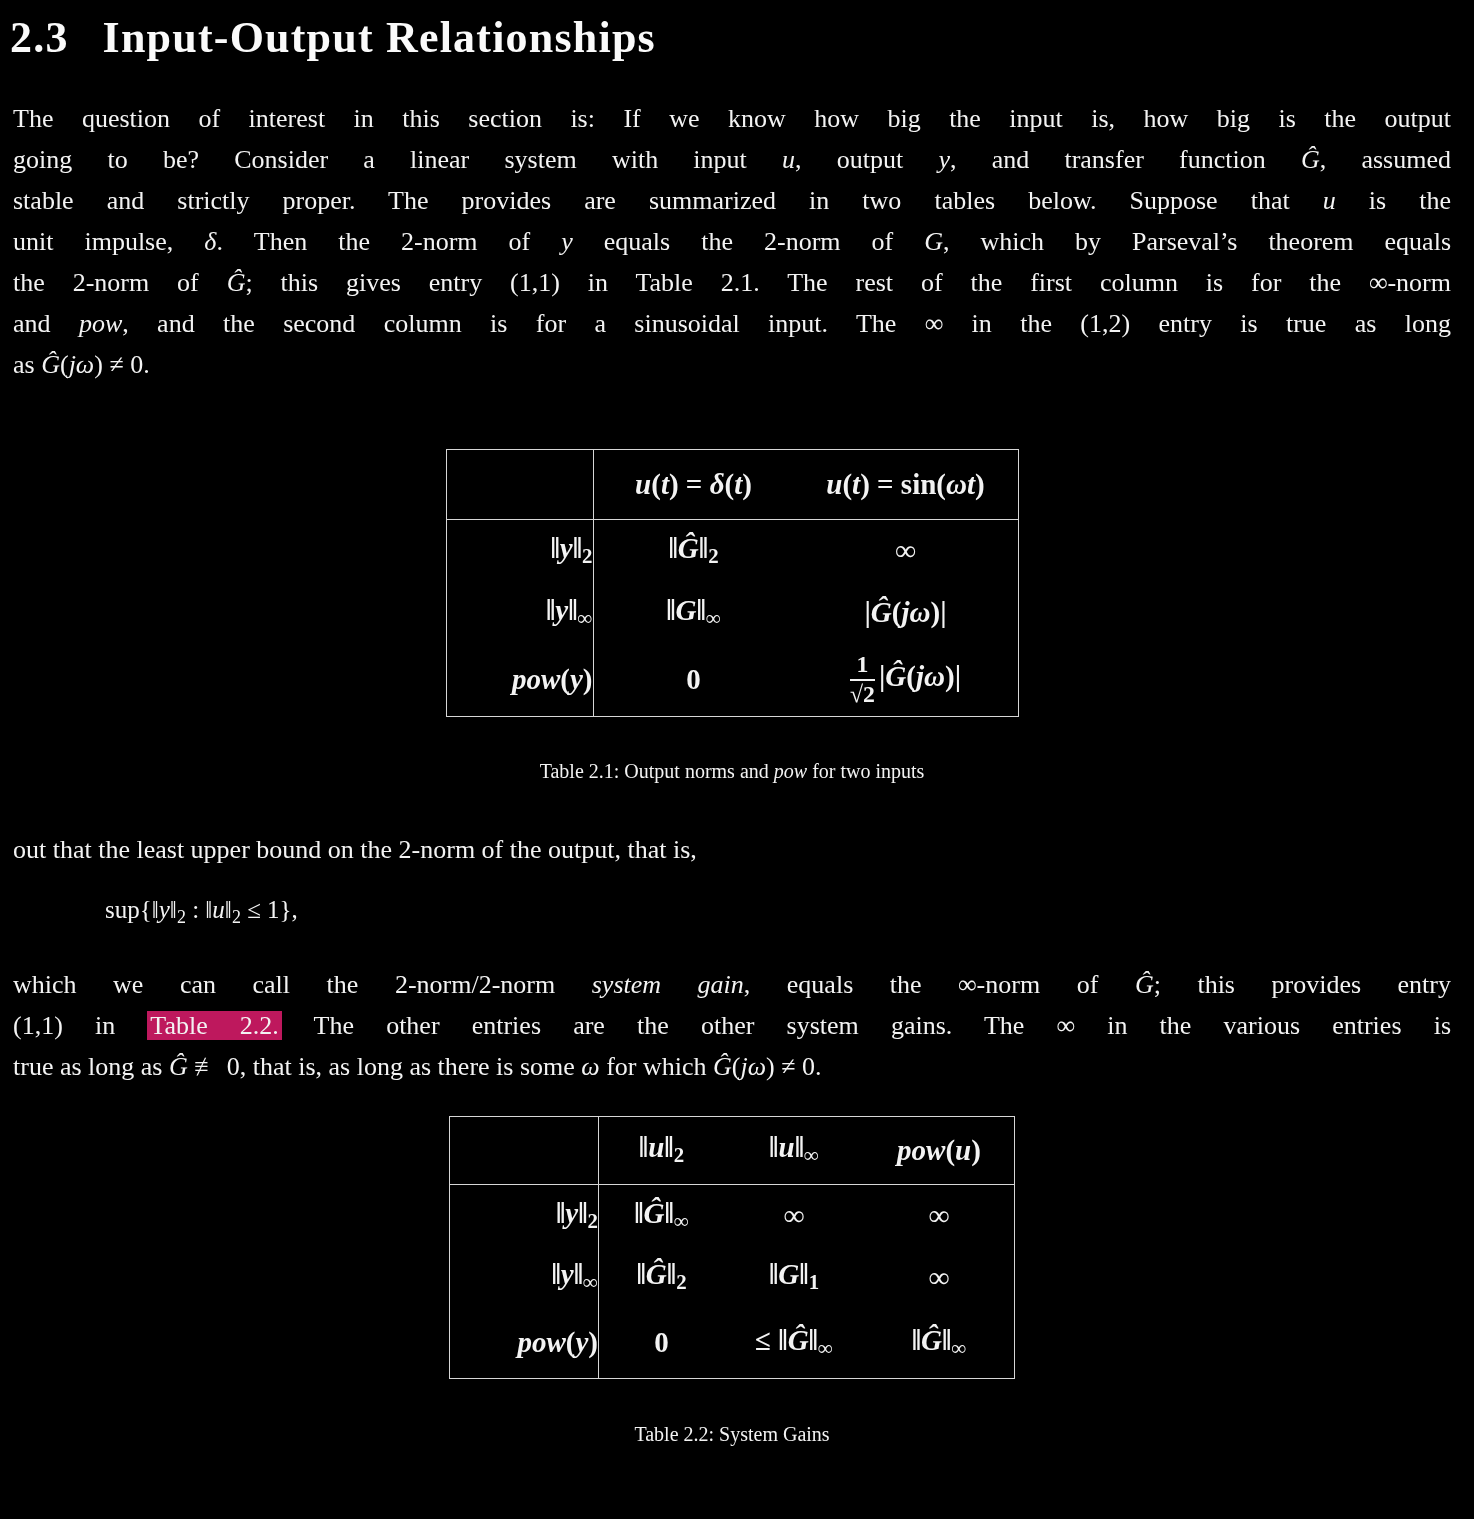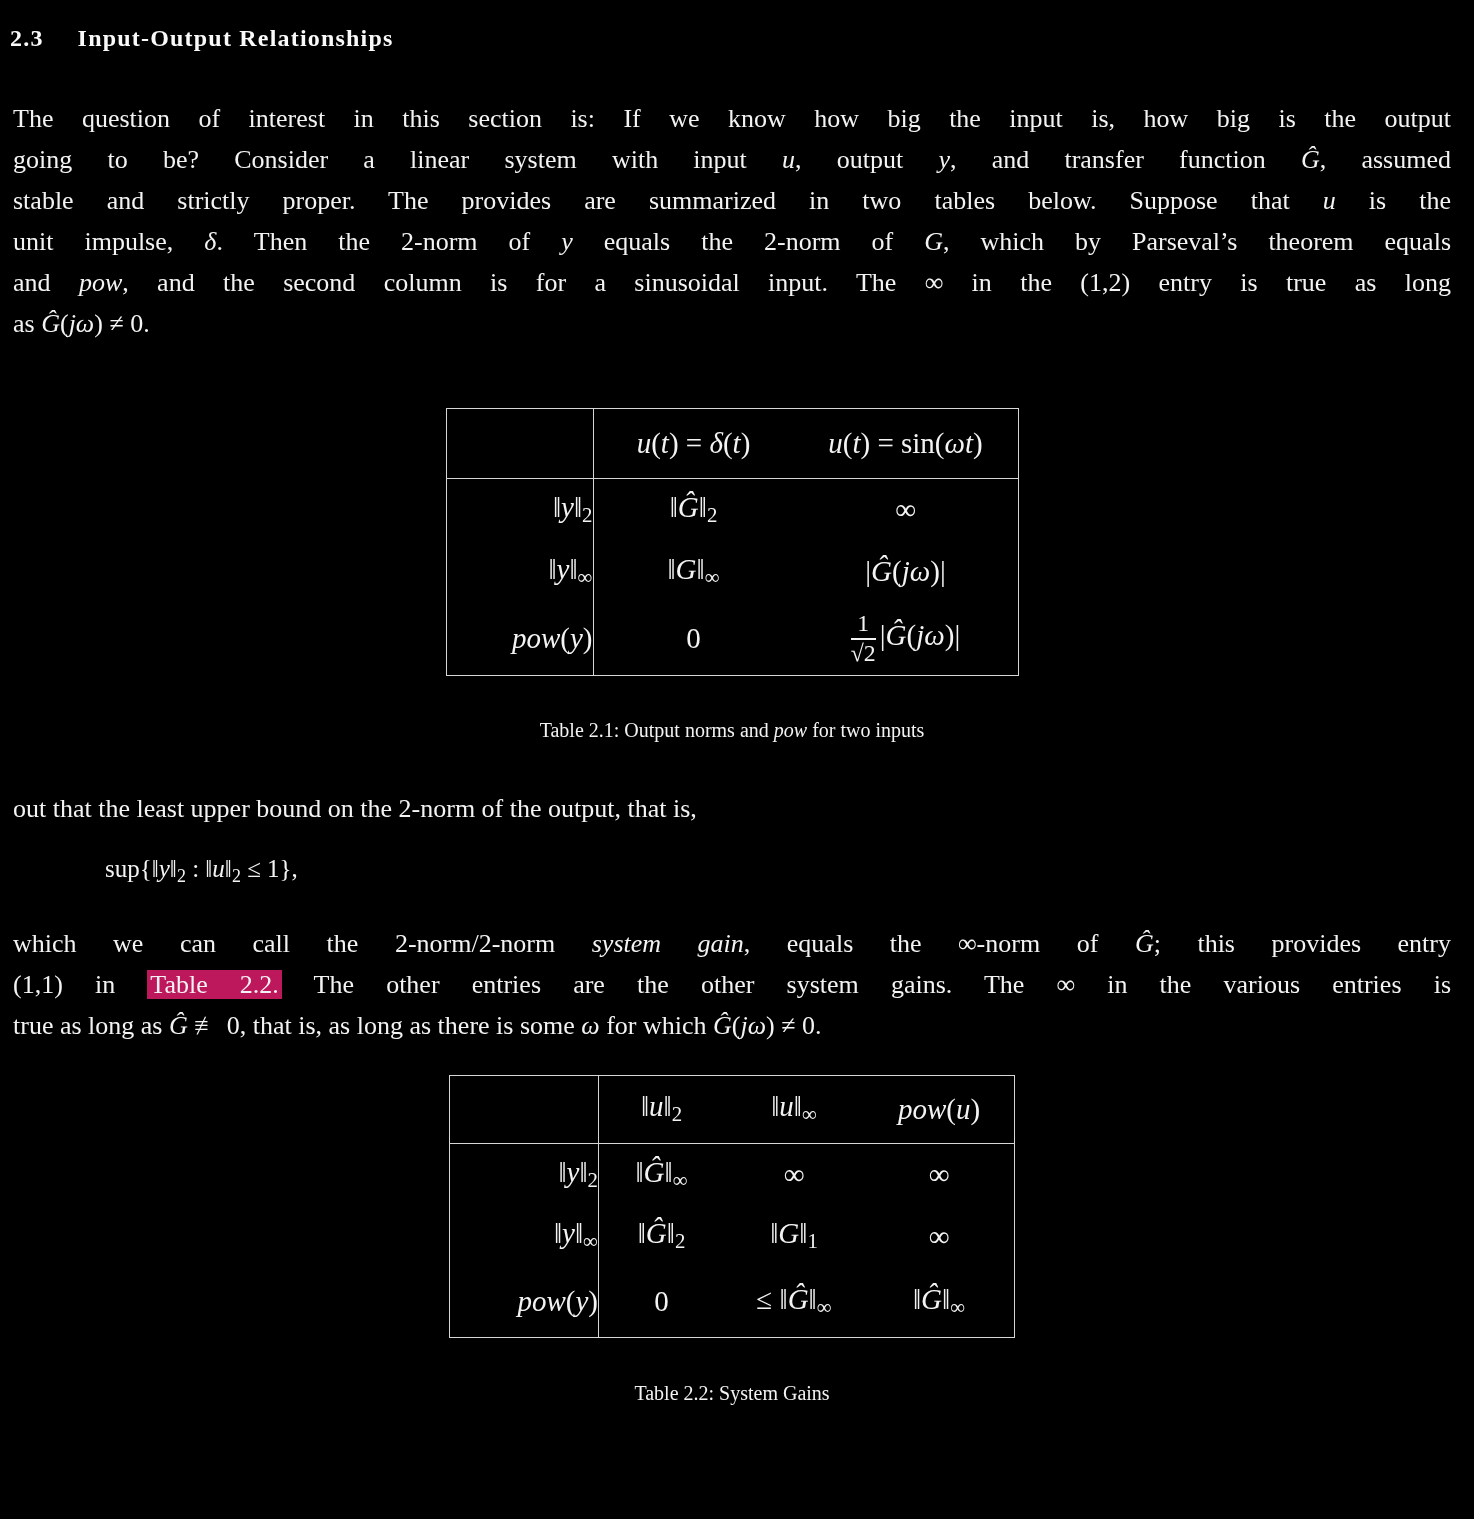--- a/index.html
+++ b/index.html
@@ -5,21 +5,21 @@
   html, body { margin: 0; padding: 0; background: #000; }
   body {
     width: 1474px; height: 1519px; overflow: hidden;
     font-family: "Liberation Serif", "DejaVu Serif", "DejaVu Sans", serif;
     color: #f3f3f3;
   }
   .page { padding: 16px 20px 0 10px; }
 
   
   h1.heading {
-    margin: 0; font-size: 24px; font-weight: bold;
+    margin: 0; font-size: 44px; font-weight: bold;
     letter-spacing: 1.2px; line-height: 44px; color: #fafafa;
   }
   .hnum { margin-right: 34px; }
 
   
   .para { font-size: 26px; margin: 3px; }
   .line {
     line-height: 41px;
     text-align: justify;
     text-align-last: justify;
@@ -32,21 +32,21 @@
   .hl { background: #be185d; padding: 0 3px; }
 
   
   .formula { font-size: 25px; line-height: 42px; margin: 19px 0 0 95px; }
 
   
   .twrap1 { margin-top: 64px; }
   .twrap2 { margin-top: 29px; }
   table.mtable {
     border-collapse: collapse; margin: 0 auto;
-    font-size: 29px; border: 1.5px solid #d6d6d6; color: #f3f3f3;
+    font-size: 29px; border: 1.5px solid #d6d6d6; color: #f3f3f3; font-weight: bold;
   }
   .mtable td { padding: 0; text-align: center; vertical-align: middle; }
   .mtable td:first-child {
     text-align: right; padding-left: 12px;
     border-right: 1.5px solid #d6d6d6;
   }
   .mtable thead td { border-bottom: 1.5px solid #d6d6d6; }
 
   .t1 td:nth-child(1) { width: 134px; }
   .t1 td:nth-child(2) { width: 200px; }
@@ -88,20 +88,21 @@
 
 <main class="page">
 
   <h1 class="heading"><span class="hnum">2.3</span><span>Input-Output Relationships</span></h1>
 
   <div class="para p1">
       <div class="line"><span>The question of interest in this section is: If we know how big the input is, how big is the output</span></div>
       <div class="line"><span>going to be? Consider a linear system with input </span><span class="i">u</span><span>, output </span><span class="i">y</span><span>, and transfer function </span><span class="i">Ĝ</span><span>, assumed</span></div>
       <div class="line"><span>stable and strictly proper. The provides are summarized in two tables below. Suppose that </span><span class="i">u</span><span> is the</span></div>
       <div class="line"><span>unit impulse, </span><span class="i">δ</span><span>. Then the 2-norm of </span><span class="i">y</span><span> equals the 2-norm of </span><span class="i">G</span><span>, which by Parseval’s theorem equals</span></div>
+      <div class="line"><span>the 2-norm of </span><span class="i">Ĝ</span><span>; this gives entry (1,1) in Table 2.1. The rest of the first column is for the ∞-norm</span></div>
       <div class="line"><span>and </span><span class="i">pow</span><span>, and the second column is for a sinusoidal input. The ∞ in the (1,2) entry is true as long</span></div>
       <div class="line last"><span>as </span><span class="i">Ĝ</span><span>(</span><span class="i">jω</span><span>) ≠ 0.</span></div>
     </div>
 
   <div class="twrap1">
     <table class="mtable t1">
         <thead>
           <tr>
             <td></td>
             <td><span class="i">u</span><span>(</span><span class="i">t</span><span>) = </span><span class="i">δ</span><span>(</span><span class="i">t</span><span>)</span></td>

